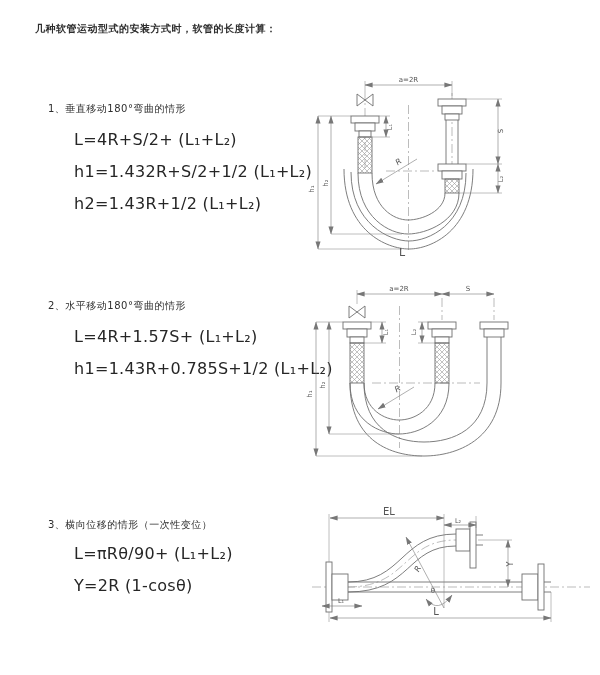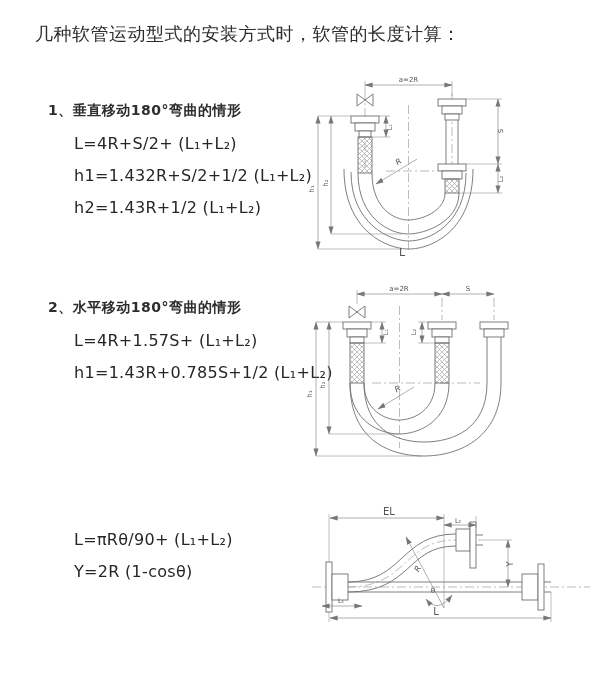--- a/index.html
+++ b/index.html
@@ -3,22 +3,22 @@
 <meta charset="utf-8">
 <style>
   html,body{margin:0;padding:0;}
   body{
     width:600px;height:675px;position:relative;overflow:hidden;
     background:#ffffff;
     font-family:"DejaVu Sans","Liberation Sans",sans-serif;
     color:#2d2d2d;
   }
   .abs{position:absolute;}
-  .title{font-size:18px;font-weight:normal;letter-spacing:.5px;white-space:nowrap;}
-  .heading{font-size:14px;font-weight:bold;letter-spacing:.5px;white-space:nowrap;}
+  .title{font-size:10px;font-weight:bold;letter-spacing:.5px;white-space:nowrap;}
+  .heading{font-size:10px;font-weight:normal;letter-spacing:.5px;white-space:nowrap;}
   .formula{font-size:16px;letter-spacing:.3px;white-space:nowrap;color:#262626;}
   .f-list .formula{margin-bottom:13px;}
   svg{display:block;}
   svg text{fill:#555;font-family:"DejaVu Sans","Liberation Sans",sans-serif;}
   .draw{stroke:#6f6f6f;stroke-width:0.9;fill:none;}
   .fit{stroke:#6f6f6f;stroke-width:0.9;fill:#ffffff;}
   .dim{stroke:#7a7a7a;stroke-width:0.6;fill:none;}
   .ext{stroke:#8a8a8a;stroke-width:0.55;fill:none;}
   .cl{stroke:#8f8f8f;stroke-width:0.6;fill:none;stroke-dasharray:9 3 2 3;}
 </style>
@@ -184,20 +184,21 @@
     <path class="dim" d="M27 40 V 152" marker-start="url(#m2)" marker-end="url(#m2)"></path>
     <text font-size="7" text-anchor="middle" transform="rotate(-90 23 103)" x="23" y="103">h₂</text>
 
     <path class="dim" d="M112 105 L76 127" marker-end="url(#m2)"></path>
     <text font-size="8" font-style="italic" text-anchor="middle" transform="rotate(-30 97 109)" x="97" y="109">R</text>
   </g>
 </svg>
 </div>
 
 <div class="abs" style="left:48px;top:518px;">
+  <div class="heading">3、横向位移的情形（一次性变位）</div>
   <div class="f-list" style="margin:12px 0 16px 26px;">
     <div class="formula">L=πRθ/90+ (L₁+L₂)</div>
     <div class="formula">Y=2R (1-cosθ)</div>
   </div>
 </div>
 
 <div class="abs" style="left:304px;top:500px;">
 <svg width="292" height="152" viewBox="0 0 292 152">
   <defs>
     <marker id="m3" viewBox="0 0 10 10" refX="9.5" refY="5" markerWidth="8" markerHeight="8" markerUnits="userSpaceOnUse" orient="auto-start-reverse">

